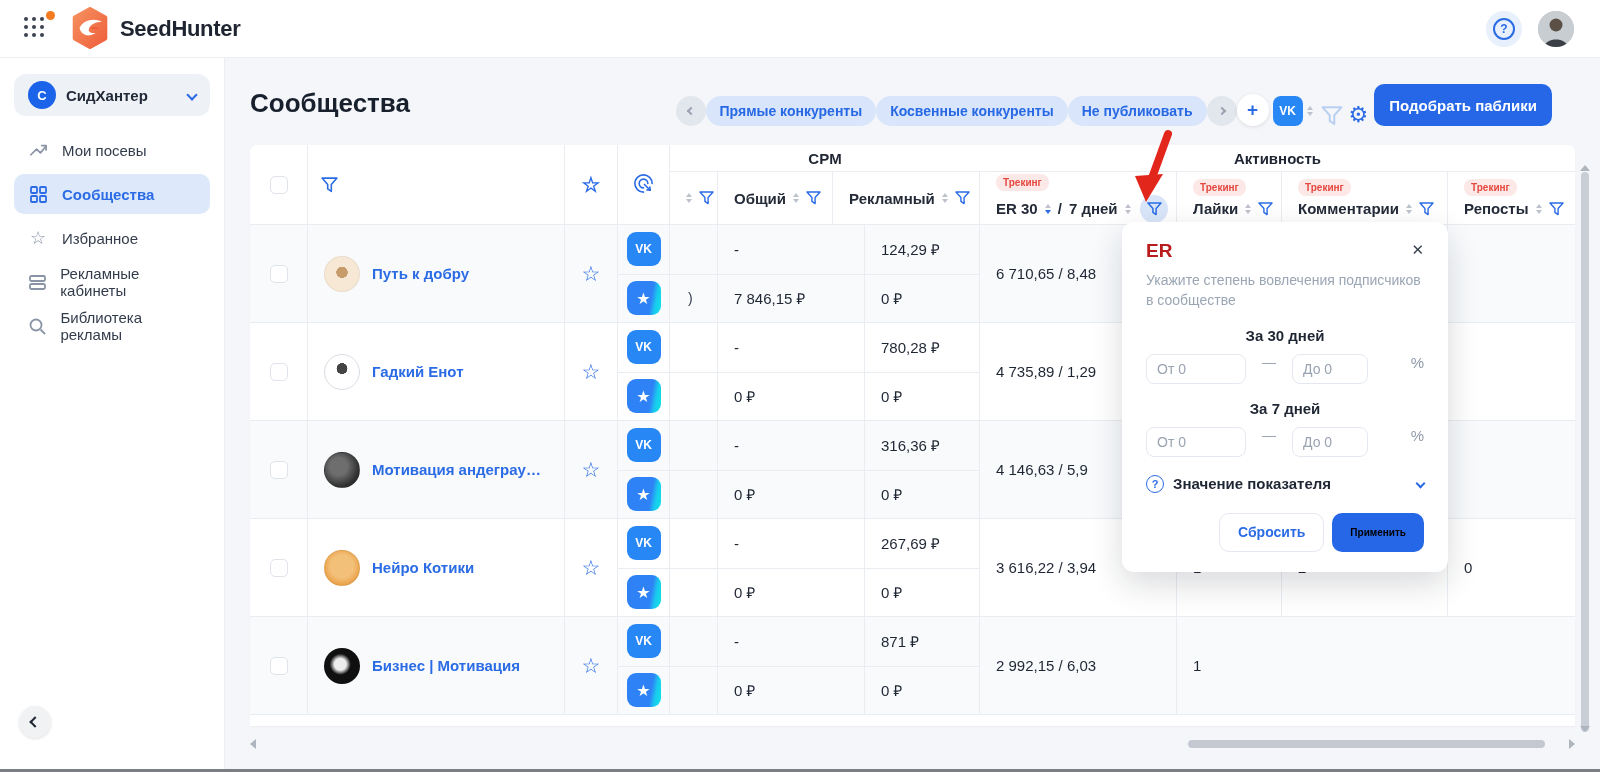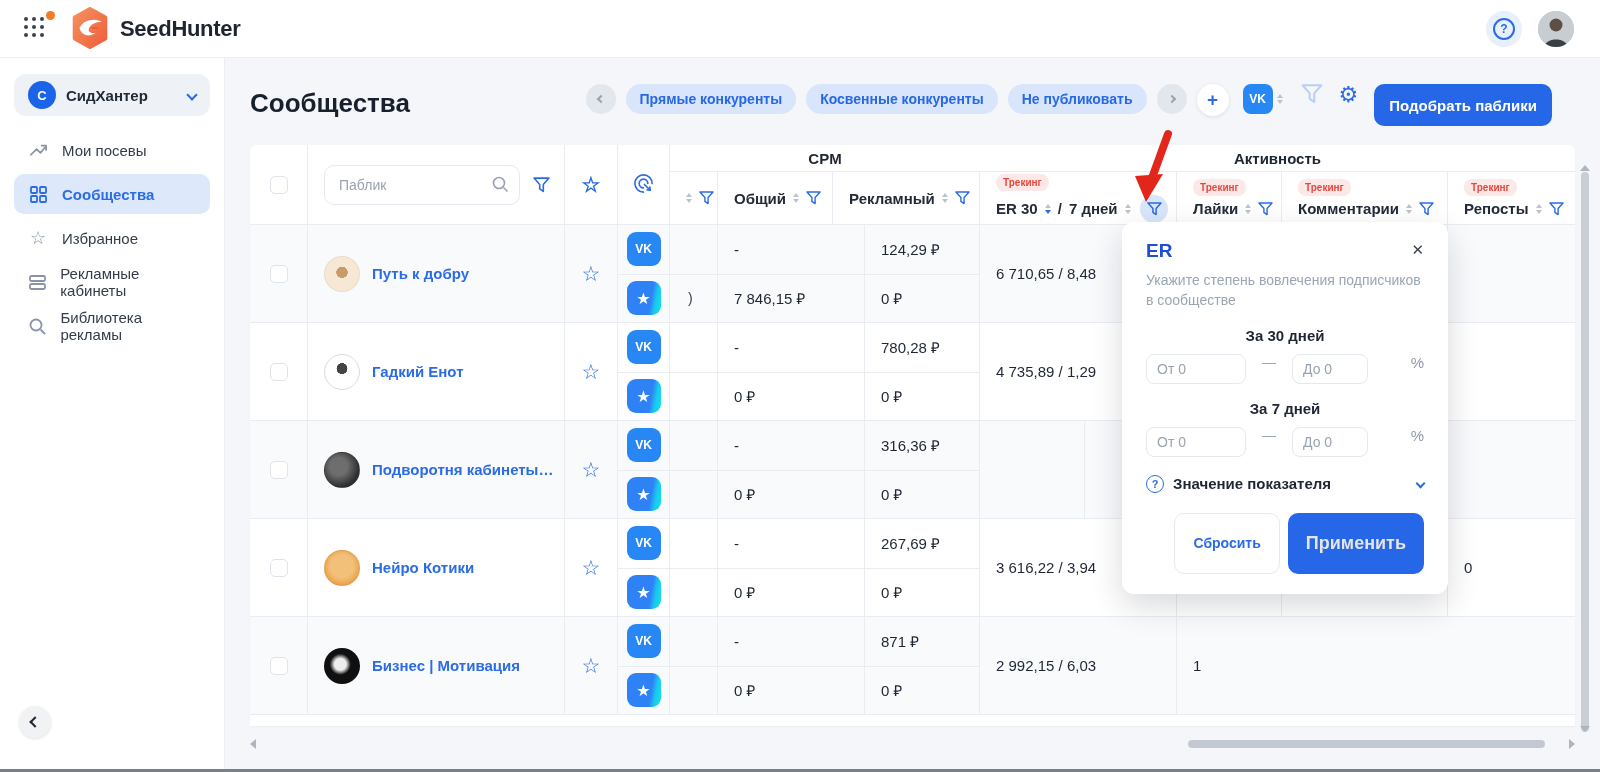--- a/index.html
+++ b/index.html
@@ -30,21 +30,21 @@
   .nav-item.active .ic { color:#2B6CE5; }
   .collapse-btn { position:absolute; left:19px; top:648px; width:32px; height:32px; border-radius:50%; background:#F1F2F4; box-shadow:0 1px 3px rgba(0,0,0,.12); display:flex; align-items:center; justify-content:center; cursor:pointer; }
 
   .chev { width:8px; height:8px; border-right:2px solid #2B6CE5; border-bottom:2px solid #2B6CE5; display:inline-block; }
   .chev.down { transform:rotate(45deg); }
   .chev.left { transform:rotate(135deg); border-color:#1F2633; }
   .chev.gray { border-color:#9AA3AF; }
 
   
   .page-title { position:absolute; left:250px; top:88px; font-size:26px; font-weight:800; color:#17202C; z-index:5; }
-  .controls { position:absolute; right:48px; top:84px; display:flex; align-items:flex-start; gap:10px; z-index:5; }
+  .controls { position:absolute; right:48px; top:84px; display:flex; align-items:flex-end; gap:0; z-index:5; }
   .circle-btn { width:30px; height:30px; border-radius:50%; background:#E2E7EE; display:flex; align-items:center; justify-content:center; cursor:pointer; }
   .circle-btn .chev { width:6px; height:6px; }
   .chip { height:30px; border-radius:15px; background:#D8E5FA; color:#2768E4; font-size:14px; font-weight:600; display:flex; align-items:center; padding:0 14px; cursor:pointer; white-space:nowrap; }
   .plus-btn { width:32px; height:32px; border-radius:50%; background:#fff; box-shadow:0 1px 4px rgba(0,0,0,.10); color:#2B6CE5; font-size:19px; font-weight:600; display:flex; align-items:center; justify-content:center; cursor:pointer; }
   .vk-toolbar { display:flex; align-items:center; gap:4px; margin-left:4px; cursor:pointer; }
   .vk-badge { width:30px; height:30px; border-radius:8px; background:#2787F5; color:#fff; font-weight:800; font-size:12px; display:flex; align-items:center; justify-content:center; }
   .gear { font-size:22px; color:#2B6CE5; cursor:pointer; line-height:1; }
   .cta { height:42px; border-radius:10px; background:#2667E8; color:#fff; border:none; font-family:inherit; font-size:15px; font-weight:600; padding:0 15px; cursor:pointer; margin-left:6px; }
 
   
@@ -92,37 +92,37 @@
   .av3 { background:radial-gradient(circle at 50% 45%, #F3C079 0 45%, #E89B3F 80%); }
   .av4 { background:radial-gradient(circle at 45% 45%, #EDEDED 0 22%, #101010 40%); }
   .cname { color:#2B6CE5; font-weight:600; cursor:pointer; white-space:nowrap; overflow:hidden; text-overflow:ellipsis; max-width:185px; }
   .vk-cell { width:34px; height:34px; border-radius:9px; background:#2787F5; color:#fff; font-weight:800; font-size:12px; display:flex; align-items:center; justify-content:center; cursor:pointer; }
   .st-cell { width:34px; height:34px; border-radius:9px; background:linear-gradient(100deg,#2E82F5 68%,#19CBEF 82%,#0FE3E0 100%); color:#fff; font-size:16px; display:flex; align-items:center; justify-content:center; cursor:pointer; }
   .cutchar { color:#39414F; font-size:14px; padding-left:2px; }
 
   
   .popup { position:absolute; left:1122px; top:222px; width:326px; background:#fff; border-radius:12px; box-shadow:0 12px 32px rgba(16,24,40,.16); padding:18px 24px 20px 24px; z-index:40; }
   .p-head { display:flex; align-items:flex-start; justify-content:space-between; }
-  .p-title { font-size:19px; font-weight:700; color:#1d4ed8; }
+  .p-title { font-size:19px; font-weight:700; color:#b91c1c; }
   .p-close { font-size:15px; color:#3A4250; cursor:pointer; line-height:1; margin-top:2px; }
   .p-desc { margin-top:8px; font-size:14px; color:#9AA6B4; line-height:1.45; }
   .p-label { margin-top:16px; font-size:15px; font-weight:700; color:#1F2633;text-align:center; }
   .p-inputs { margin-top:10px; display:flex; align-items:flex-start; }
   .p-input { height:30px; border:1.5px solid #E4E9F0; border-radius:8px; padding:0 10px; font-family:inherit; font-size:14px; color:#1F2633; outline:none; }
   .p-input.from { width:100px; } .p-input.to { width:76px; }
   .p-input::placeholder { color:#9AA3B2; }
   .p-dash { color:#9AA6B4; margin:0 16px; font-size:14px; }
   .p-perc { margin-left:auto; color:#8E99A8; font-size:15px; }
   .p-hint { margin-top:18px; display:flex; align-items:center; gap:9px; }
   .q-icon { width:18px; height:18px; border:1.6px solid #2B6CE5; border-radius:50%; color:#2B6CE5; font-size:11px; font-weight:700; display:flex; align-items:center; justify-content:center; cursor:pointer; }
   .p-hint-text { font-size:15px; font-weight:700; color:#1F2633; }
   .p-hint .chev { margin-left:auto; width:7px; height:7px; }
   .p-actions { margin-top:20px; display:flex; justify-content:flex-end; gap:8px; }
   .btn-reset { background:#fff; border:1.5px solid #E4E9F0; border-radius:10px; color:#2B6CE5; font-family:inherit; font-size:14px; font-weight:600; padding:10px 18px; cursor:pointer; }
-  .btn-apply { background:#2667E8; border:none; border-radius:10px; color:#e5e5e5; font-family:inherit; font-size:18px; font-weight:600; padding:20px 18px; cursor:pointer; }
+  .btn-apply { background:#2667E8; border:none; border-radius:10px; color:#000000; font-family:inherit; font-size:10px; font-weight:600; padding:14px 18px; cursor:pointer; }
 
   
   .red-arrow { position:absolute; left:1126px; top:128px; z-index:50; pointer-events:none; }
 
   
   .hscroll { position:absolute; left:250px; top:737px; width:1325px; height:14px; display:flex; align-items:center; z-index:6; }
   .h-thumb { position:absolute; left:938px; top:3px; width:357px; height:8px; border-radius:4px; background:#C4C9D1; cursor:pointer; }
   .h-arrow { width:0; height:0; border-top:5px solid transparent; border-bottom:5px solid transparent; cursor:pointer; }
   .h-arrow.l { border-right:6px solid #AEB5BF; margin-right:auto; }
   .h-arrow.r { border-left:6px solid #AEB5BF; margin-left:auto; }
@@ -260,29 +260,20 @@
   <button class="cta">Подобрать паблики</button>
 </div>
 
 <div class="tablecard">
 
   <div class="thead">
     <div class="hcell w-cb">
         <span class="cb"></span>
       </div>
     <div class="hcell w-name" style="justify-content:flex-start;">
-      <span class="search-wrap">
-        <input class="search-input" placeholder="Паблик" style="">
-        <span class="search-mag">
-          <svg width="17" height="17" viewBox="0 0 17 17" fill="none" stroke="#98A2B2" stroke-width="1.6">
-              <circle cx="7" cy="7" r="5.5"></circle>
-              <path d="M11.5 11.5 L15.5 15.5"></path>
-            </svg>
-        </span>
-      </span>
       <span class="funnel" style="margin-left:13px;">
         <svg width="17" height="16" viewBox="0 0 16 15">
             <path d="M1 1h14L9.7 7V13.5L6.3 11.2V7Z" fill="none" stroke="#2B6CE5" stroke-width="1.5" stroke-linejoin="round"></path>
           </svg>
       </span>
     </div>
     <div class="hcell w-star">
         <span class="star-blue">☆</span>
       </div>
     <div class="hcell w-plat">
@@ -483,21 +474,21 @@
     <div class="c w-com pad"></div>
     <div class="c w-rep pad" style="border-right:none;"></div>
   </div>
 
   <div class="trow alt">
     <div class="c w-cb center">
         <span class="cb"></span>
       </div>
     <div class="c w-name pad">
         <span class="avatar av2"></span>
-        <span class="cname">Подворотня кабинеты…</span>
+        <span class="cname">Мотивация андеграу…</span>
       </div>
     <div class="c w-star center">
         <span class="star-blue">☆</span>
       </div>
     <div class="c w-plat split">
       <div class="half center">
           <span class="vk-cell">VK</span>
         </div>
       <div class="half center">
           <span class="st-cell">★</span>
@@ -508,20 +499,21 @@
         <div class="half"></div>
       </div>
     <div class="c w-ad split">
       <div class="half">-</div>
       <div class="half">0 ₽</div>
     </div>
     <div class="c w-total split">
       <div class="half">316,36 ₽</div>
       <div class="half">0 ₽</div>
     </div>
+    <div class="c w-er pad">4 146,63 / 5,9</div>
     <div class="c w-likes pad"></div>
     <div class="c w-com pad"></div>
     <div class="c w-rep pad" style="border-right:none;"></div>
   </div>
 
   <div class="trow">
     <div class="c w-cb center">
         <span class="cb"></span>
       </div>
     <div class="c w-name pad">

